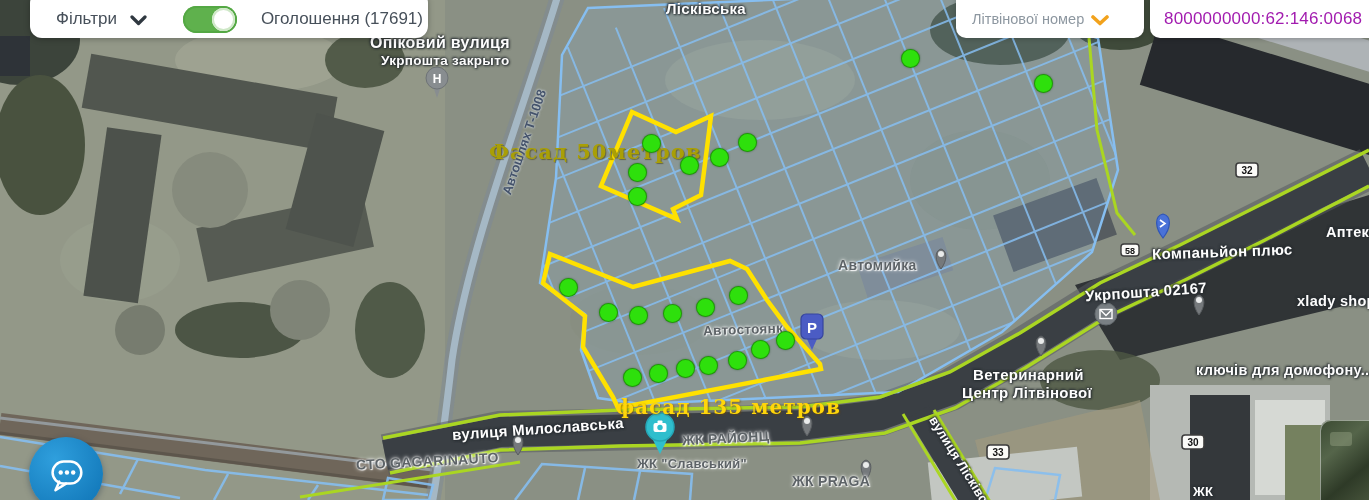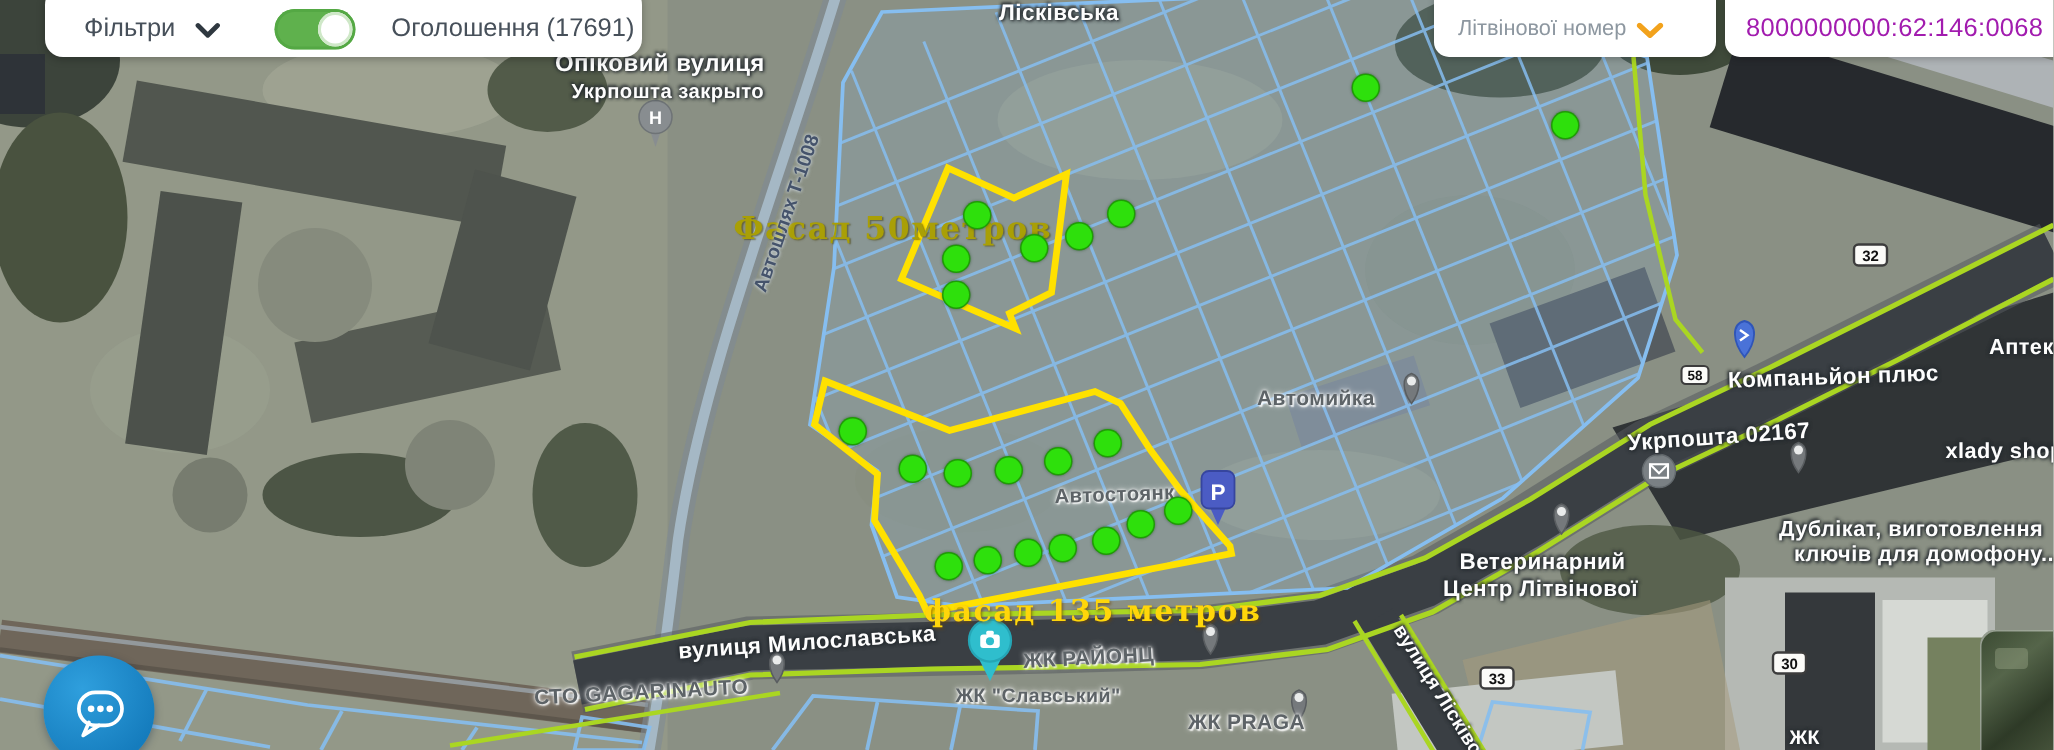--- a/index.html
+++ b/index.html
@@ -290,21 +290,20 @@
   <div class="map-label lbl-white" style="left:381px;top:53px;font-size:13.5px;font-weight:600;">Укрпошта закрыто</div>
   <div class="map-label lbl-facade facade50" style="left:489px;top:140px;">Фасад 50метров</div>
   <div class="map-label lbl-facade facade135" style="left:616px;top:396px;">фасад 135 метров</div>
   <div class="map-label lbl-road" style="left:500px;top:192px;transform:rotate(-71deg);transform-origin:left top;">Автошлях Т-1008</div>
   <div class="map-label lbl-gray" style="left:838px;top:257px;">Автомийка</div>
   <div class="map-label lbl-gray" style="left:703px;top:322px;font-size:13.5px;transform:rotate(-2deg);">Автостоянк</div>
   <div class="map-label lbl-white" style="left:1152px;top:243px;transform:rotate(-2deg);">Компаньйон плюс</div>
   <div class="map-label lbl-white" style="left:1085px;top:283px;transform:rotate(-4deg);">Укрпошта 02167</div>
   <div class="map-label lbl-white" style="left:1326px;top:224px;font-size:14.5px;">Аптека</div>
   <div class="map-label lbl-white" style="left:1297px;top:293px;font-size:14.5px;">xlady shop</div>
-  <div class="map-label lbl-white" style="left:1186px;top:345px;font-size:14.5px;">Дублікат, виготовлення</div>
   <div class="map-label lbl-white" style="left:1196px;top:362px;font-size:14.5px;">ключів для домофону...</div>
   <div class="map-label lbl-white" style="left:973px;top:366px;">Ветеринарний</div>
   <div class="map-label lbl-white" style="left:962px;top:384px;text-align:right;">Центр Літвінової</div>
   <div class="map-label lbl-white" style="left:452px;top:420px;transform:rotate(-4deg);font-weight:600;">вулиця Милославська</div>
   <div class="map-label lbl-white" style="left:938px;top:414px;font-size:13px;font-weight:600;transform:rotate(58deg);transform-origin:left top;">вулиця Лісківська</div>
   <div class="map-label lbl-gray" style="left:682px;top:430px;transform:rotate(-3deg);">ЖК РАЙОНЦ</div>
   <div class="map-label lbl-gray" style="left:637px;top:457px;font-size:13px;">ЖК "Славський"</div>
   <div class="map-label lbl-gray" style="left:356px;top:453px;transform:rotate(-3deg);">СТО GAGARINAUTO</div>
   <div class="map-label lbl-gray" style="left:792px;top:473px;">ЖК PRAGA</div>
   <div class="map-label lbl-white" style="left:1193px;top:485px;font-size:13px;">ЖК</div>

